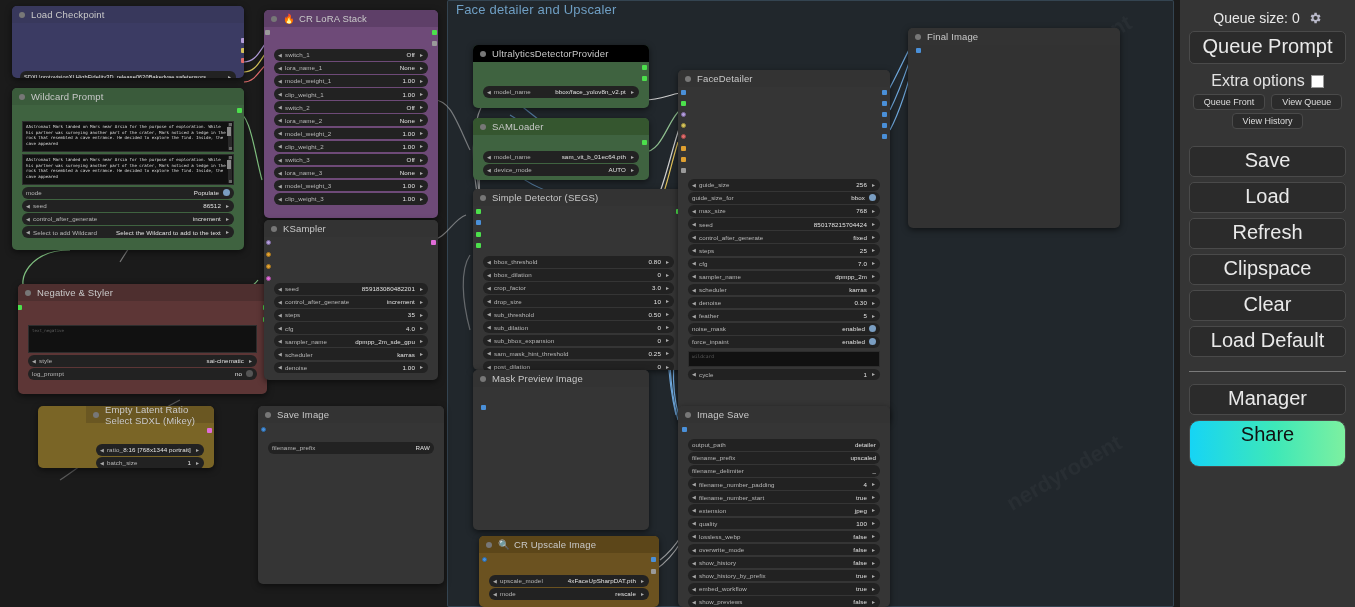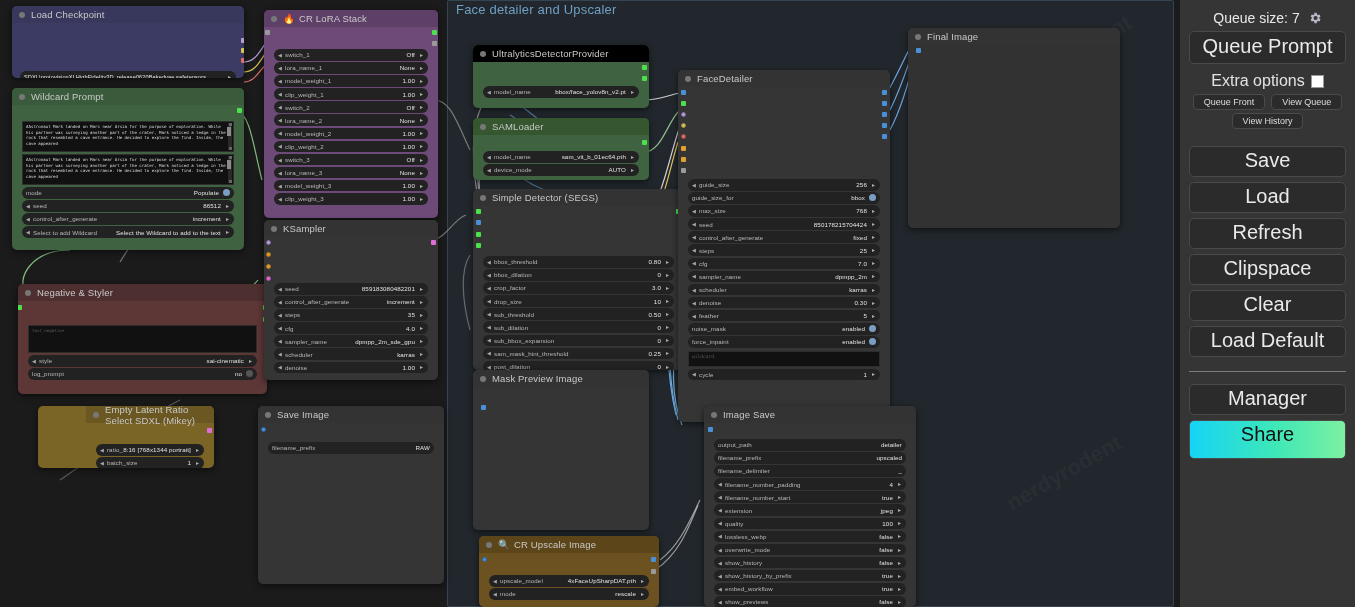--- a/index.html
+++ b/index.html
@@ -132,22 +132,22 @@
     font-size:16px; color:#e2e2e2; margin:2px 0 4px;
   }
   .chk { width:13px;height:13px;background:#fff;border:1px solid #999; }
   .small-row { display:flex; gap:6px; width:100%; justify-content:center; margin-bottom:3px;}
   .btn-small {
     background:#2b2b2b; border:1px solid #4a4a4a; border-radius:4px;
     color:#ddd; font-size:9px; padding:2px 10px; text-align:center;
   }
   .divider { width:100%; height:1px; background:#7a7a7a; margin:9px 0 12px; }
   .btn-share {
-    width:100%; border:1px solid #4a4a4a; border-radius:5px;
-    text-align:center; font-size:20px; padding:2px 0 12px;
+    width:100%; border:1px solid #4a4a4a; border-radius:10px;
+    text-align:center; font-size:20px; padding:2px 0 20px;
     color:#111;
     background:linear-gradient(90deg,#16d4f5 0%, #3ee8b8 55%, #7df0a0 100%);
   }
   #stats {
     position:absolute; left:14px; top:532px;
     font-size:10px; color:#8e8e8e; line-height:1.45;
     white-space:pre-line;
   }
   .wm {
     position:absolute; color:rgba(255,255,255,.035);
@@ -729,21 +729,21 @@
   <div class="node" style="left:908px; top:28px; width:212px; height:200px; background:#323232;">
     <div class="node-header">
       <span class="node-dot"></span>
       <span>Final Image</span>
     </div>
     <div class="node-body">
       <div class="port sq" style="left:8px; top:3px; background:#4a90d9;"></div>
     </div>
   </div>
 
-  <div class="node" style="left:678px; top:406px; width:212px; height:201px;margin-left:26px;">
+  <div class="node" style="left:678px; top:406px; width:212px; height:201px;">
     <div class="node-header">
       <span class="node-dot"></span>
       <span>Image Save</span>
     </div>
     <div class="node-body" style="padding-top:2px;">
       <div class="port sq" style="left:4px; top:4px; background:#4a90d9;"></div>
       <div id="imgsave-widgets" style="margin-top:14px;">
           <div class="widget">
             <span class="wlabel">output_path</span>
             <span class="wval">detailer</span>
@@ -817,21 +817,21 @@
             <span class="arrR">►</span>
           </div>
         </div>
     </div>
   </div>
 
 </div>
 
 <div id="sidebar">
   <div class="queue-row">
-    <span class="queue-size">Queue size: 7</span>
+    <span class="queue-size">Queue size: 0</span>
     <span class="gear">
       <svg viewBox="0 0 24 24" width="14" height="14" fill="#b9b9c9">
         <path d="M19.4 13a7.8 7.8 0 000-2l2.1-1.6-2-3.5-2.5 1a7.6 7.6 0 00-1.7-1L15 3H11l-.3 2.9a7.6 7.6 0 00-1.7 1l-2.5-1-2 3.5L6.6 11a7.8 7.8 0 000 2l-2.1 1.6 2 3.5 2.5-1a7.6 7.6 0 001.7 1L11 21h4l.3-2.9a7.6 7.6 0 001.7-1l2.5 1 2-3.5zM13 15.5a3.5 3.5 0 110-7 3.5 3.5 0 010 7z"></path>
       </svg>
     </span>
   </div>
 
   <div class="btn-main">Queue Prompt</div>
 
   <div class="extra-row">

